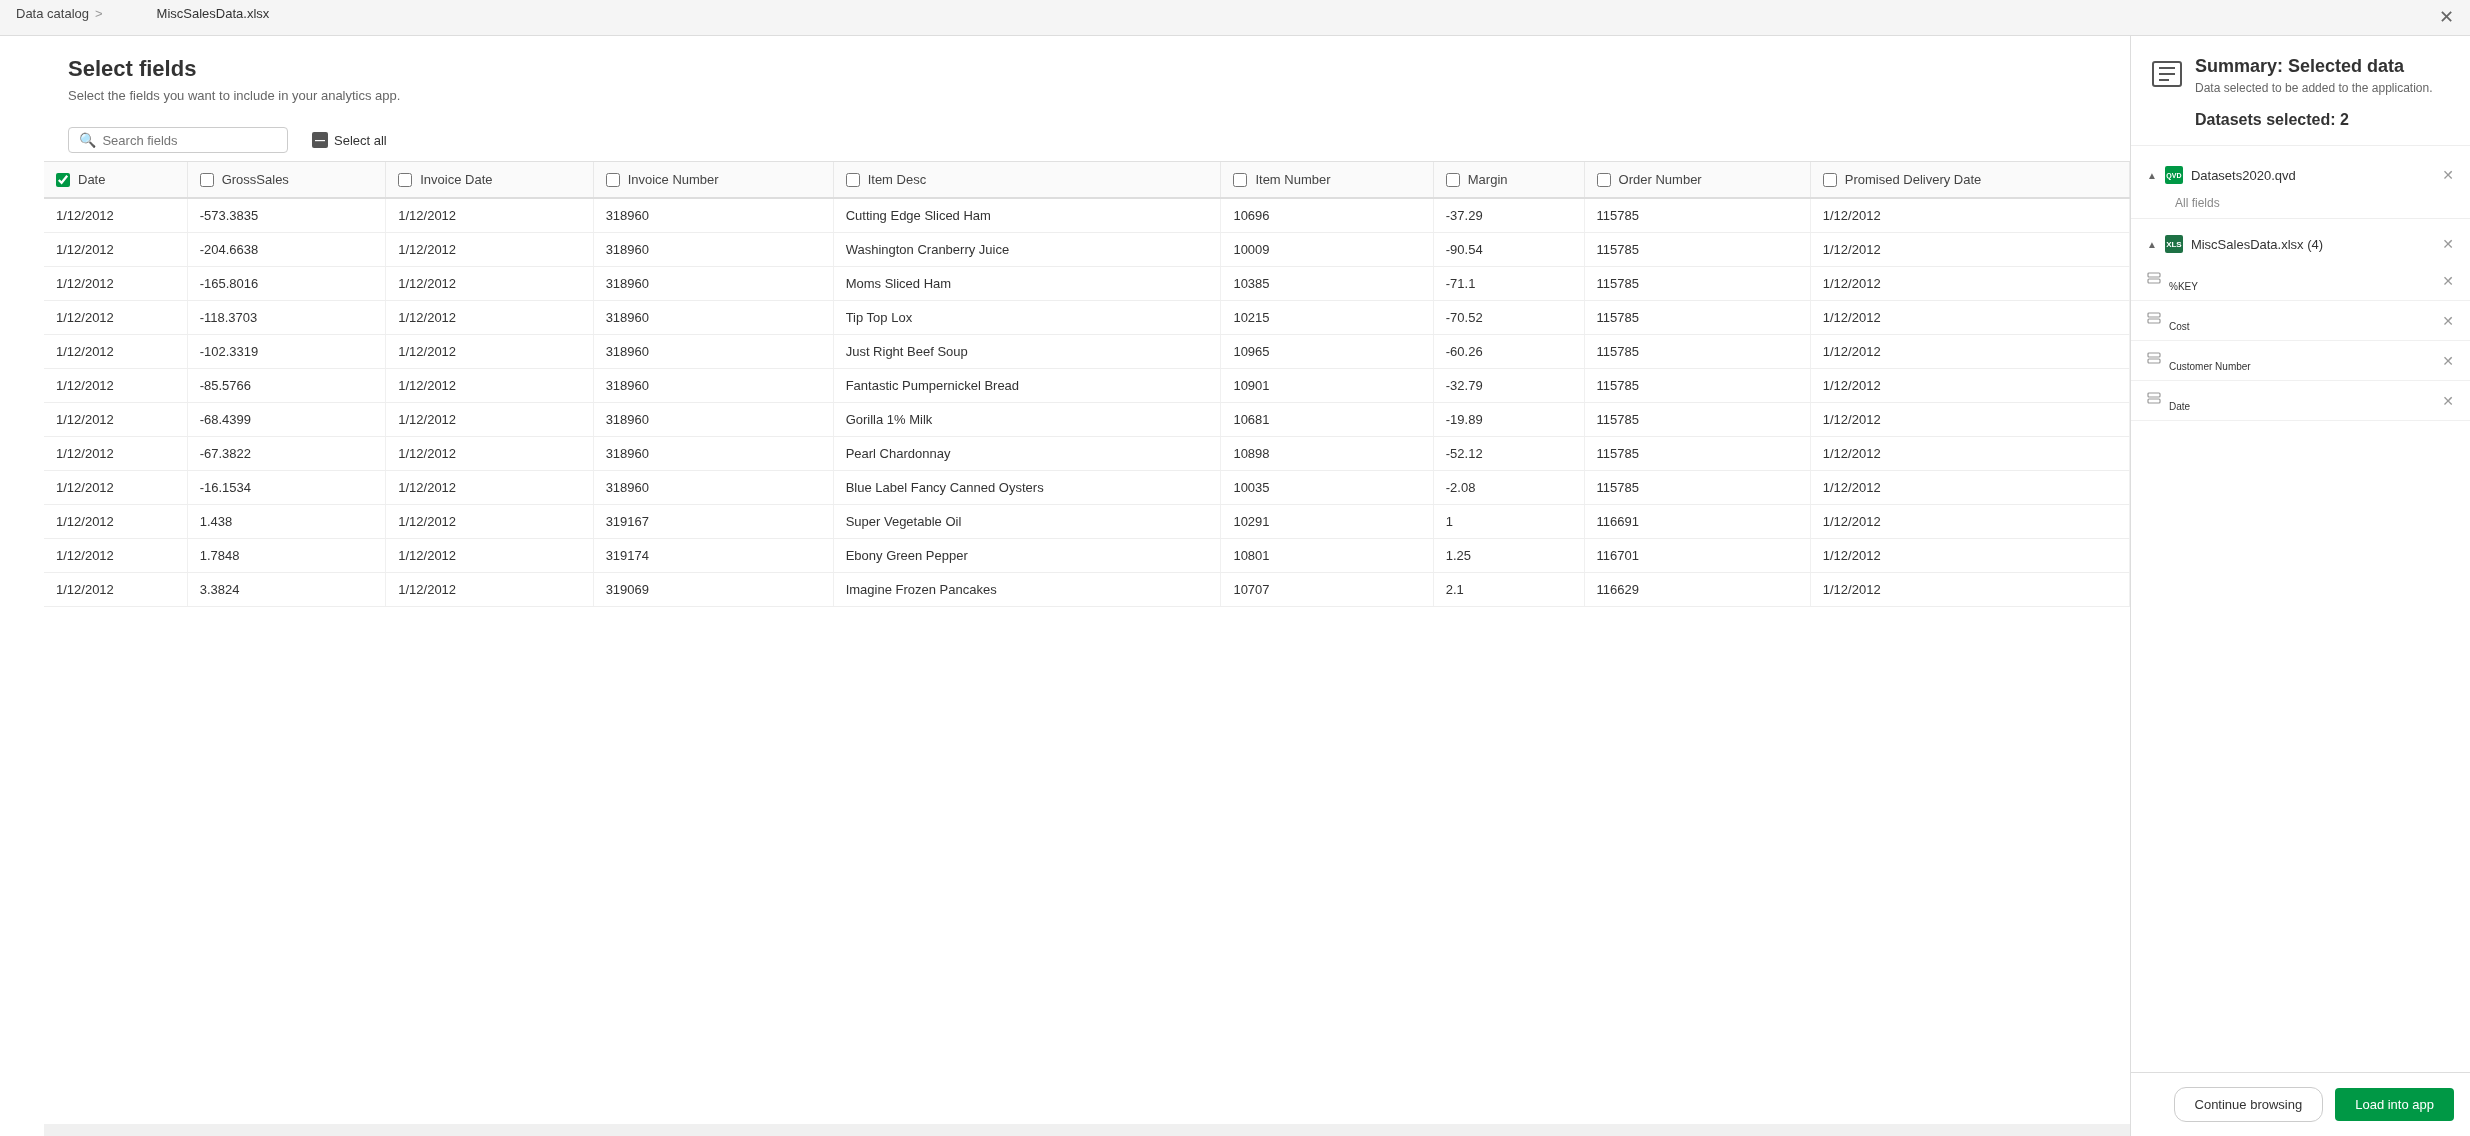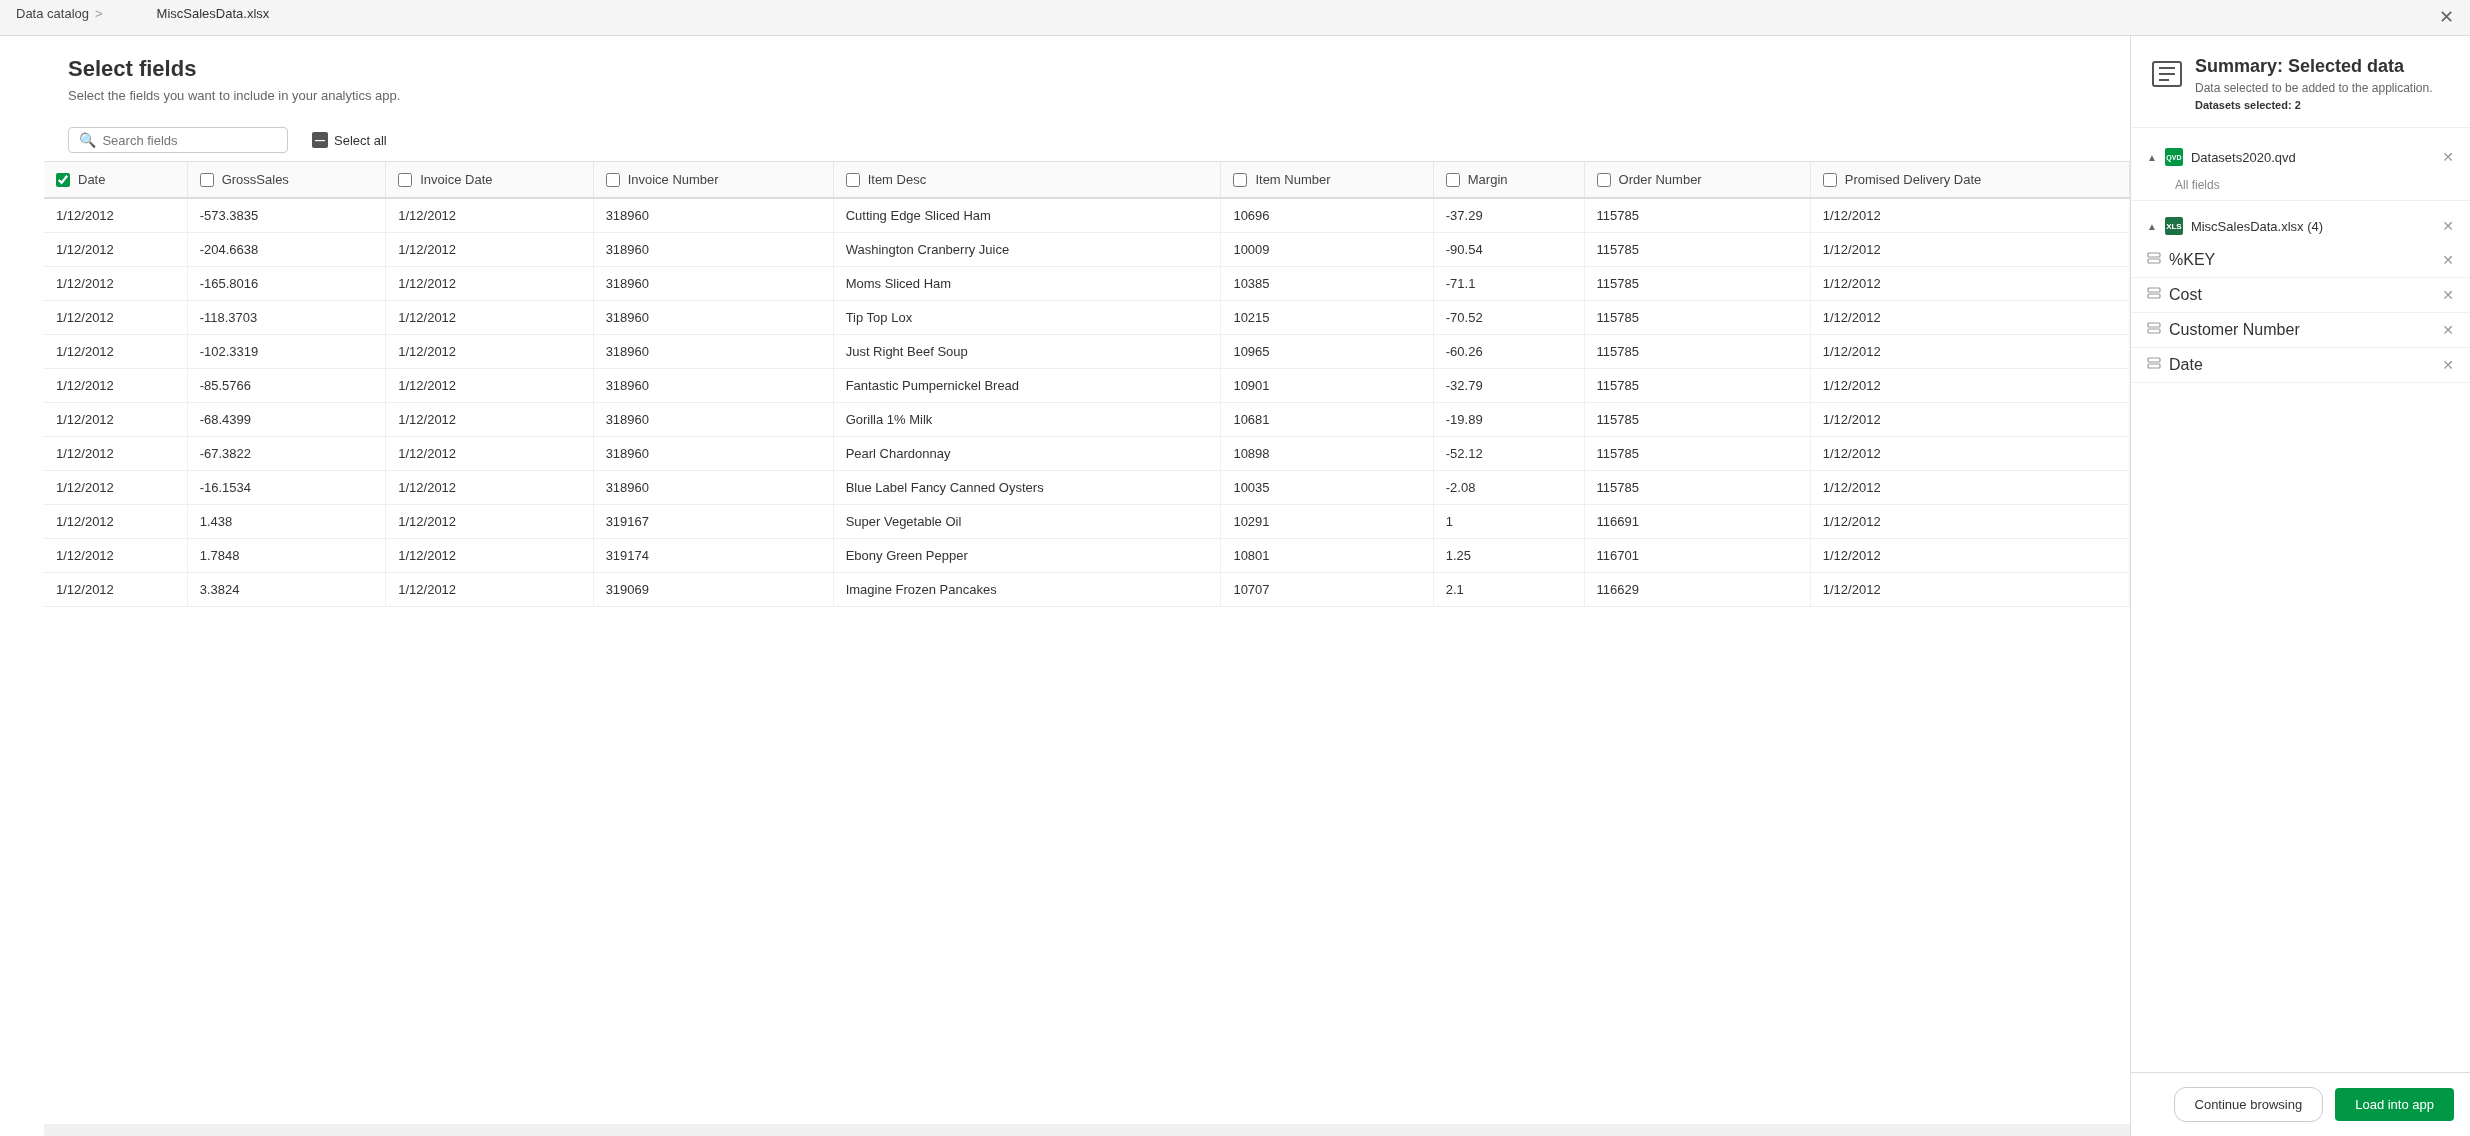--- a/index.html
+++ b/index.html
@@ -51,40 +51,40 @@
 
     .right-panel {
       width: 340px; border-left: 1px solid #ddd; display: flex; flex-direction: column;
       background: #fff;
     }
 
     .summary-header { padding: 20px 20px 16px; border-bottom: 1px solid #eee; display: flex; align-items: flex-start; gap: 12px; }
     .summary-icon { font-size: 28px; color: #555; margin-top: 2px; }
     .summary-title { font-size: 18px; font-weight: 600; }
     .summary-subtitle { font-size: 12px; color: #666; margin-top: 4px; }
-    .datasets-count { font-size: 11px; font-weight: 600; color: #333; margin-top: 4px; }
+    .datasets-count { font-size: 16px; font-weight: 600; color: #333; margin-top: 16px; }
 
     .summary-body { flex: 1; overflow-y: auto; padding: 12px 0; }
 
     .dataset-section { margin-bottom: 8px; }
     .dataset-header {
       display: flex; align-items: center; justify-content: space-between;
       padding: 8px 16px; cursor: pointer;
     }
     .dataset-header-left { display: flex; align-items: center; gap: 8px; }
     .dataset-name { font-size: 13px; font-weight: 500; }
     .dataset-all-fields { font-size: 12px; color: #888; padding: 4px 16px 8px 44px; border-bottom: 1px solid #eee; }
 
     .field-item {
       display: flex; align-items: center; justify-content: space-between;
       padding: 8px 16px; border-bottom: 1px solid #f0f0f0;
     }
     .field-item-left { display: flex; align-items: center; gap: 8px; }
     .field-db-icon { font-size: 13px; color: #999; }
-    .field-name { font-size: 16px; color: #333; }
+    .field-name { font-size: 10px; color: #333; margin-top: 12px; }
     .field-remove { cursor: pointer; color: #999; font-size: 14px; border: none; background: none; }
 
     .bottom-actions {
       padding: 14px 16px; border-top: 1px solid #ddd;
       display: flex; align-items: center; justify-content: flex-end; gap: 12px;
     }
     .btn-continue {
       padding: 9px 20px; border: 1px solid #ccc; border-radius: 12px;
       background: #fff; cursor: pointer; font-size: 13px; color: #333;
     }

